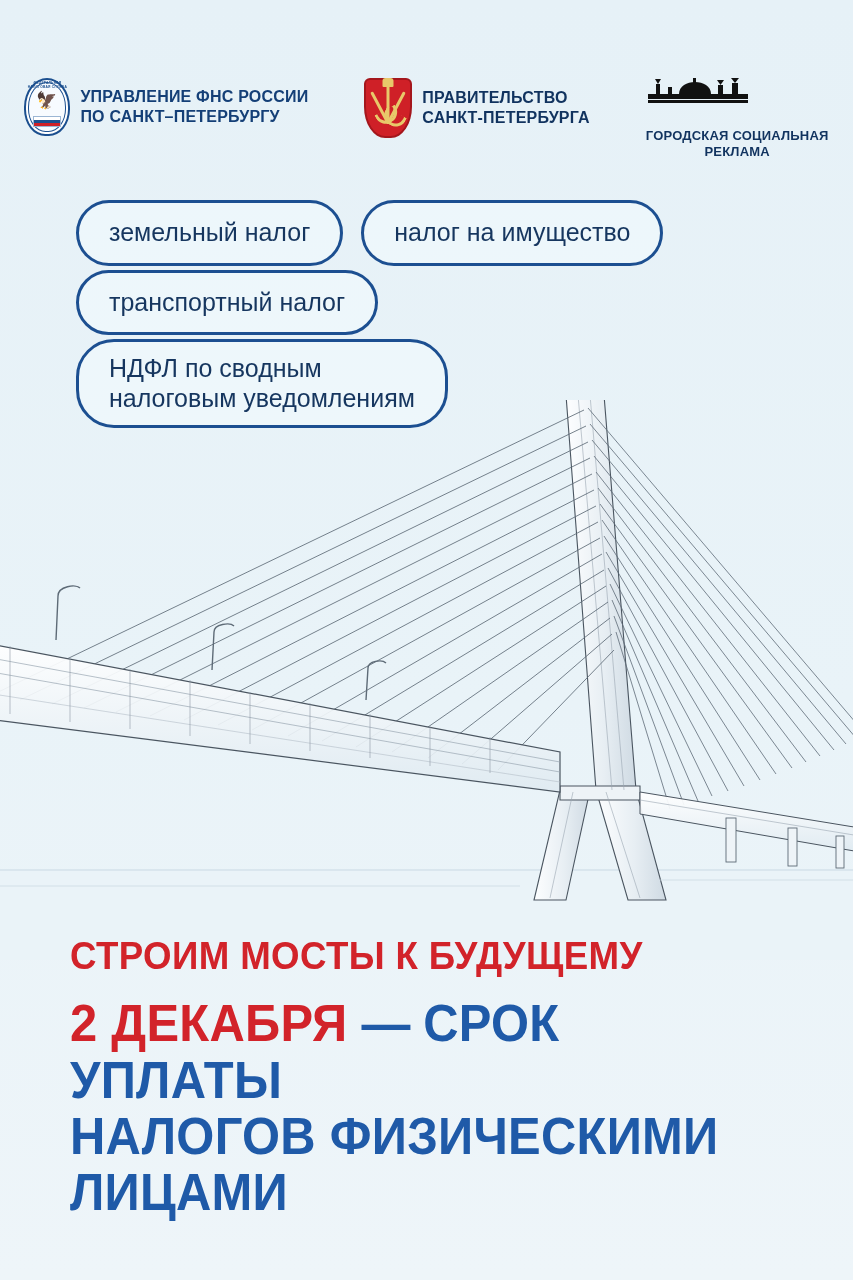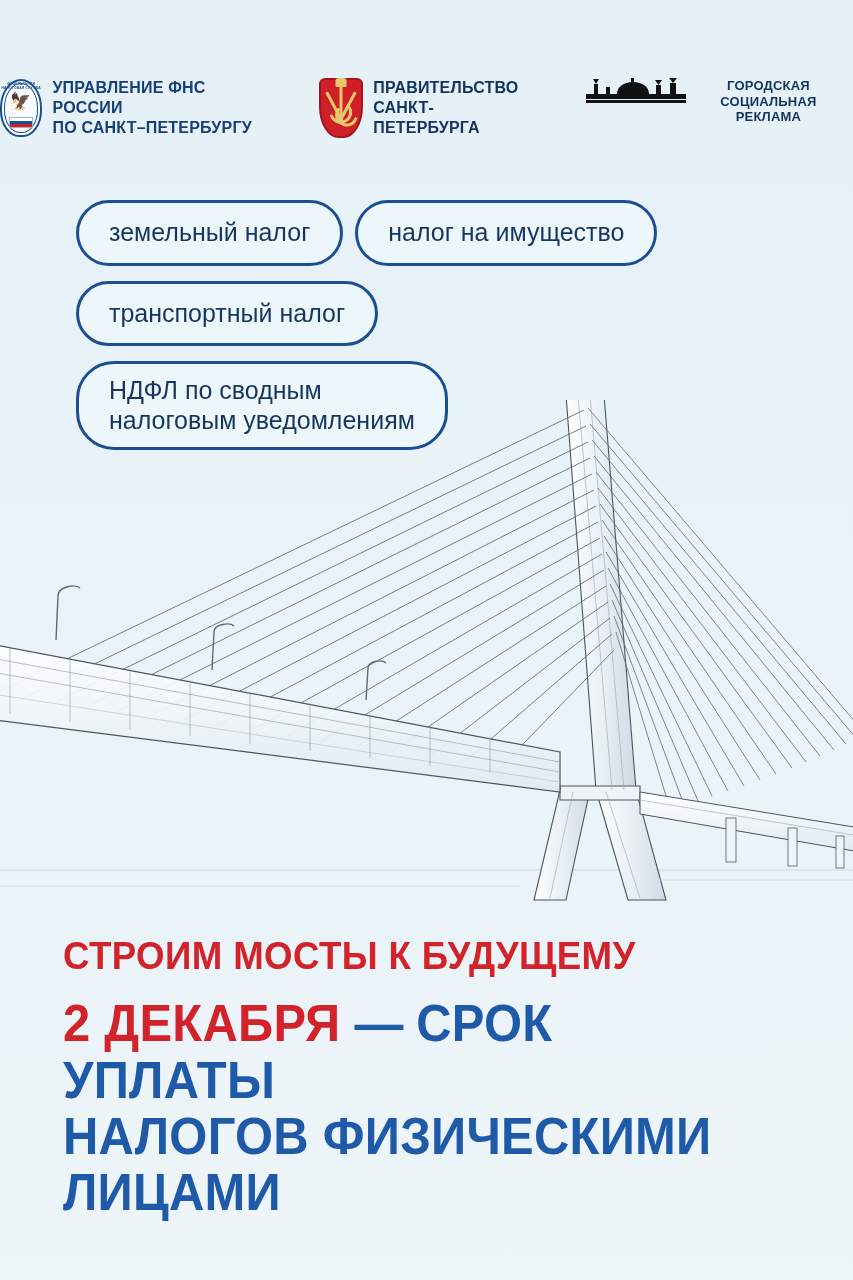--- a/index.html
+++ b/index.html
@@ -172,36 +172,35 @@
     font-weight: bold;
     color: #11335f;
     line-height: 1.2;
     letter-spacing: 0.2px;
     text-transform: uppercase;
     white-space: pre-line;
     text-align: center;
   }
   .gsr-wrap {
     display: flex;
-    flex-direction: row;
-    align-items: center;
+    flex-direction: column;
     gap: 4px;
   }
 
   
   .pills {
     position: absolute;
     top: 200px;
     left: 76px;
     width: 720px;
   }
   .pill-row {
     display: flex;
-    gap: 12px;
-    margin-bottom: 15px;
+    gap: 18px;
+    margin-bottom: 4px;
   }
   .pill {
     border: 3px solid #1c4f91;
     border-radius: 38px;
     background: rgba(240, 248, 252, 0.72);
     color: #16365f;
     font-size: 25px;
     line-height: 1.18;
     padding: 15px 30px;
     display: inline-flex;
@@ -217,21 +216,21 @@
     left: 0;
     top: 400px;
     width: 853px;
     height: 560px;
   }
   .bridge svg { display: block; }
 
   
   .headline {
     position: absolute;
-    left: 63px;
+    left: 70px;
     bottom: 60px;
     width: 760px;
   }
   .headline .line-top {
     color: #d2232a;
     font-size: 39px;
     font-weight: bold;
     letter-spacing: 0.4px;
     line-height: 1.05;
     margin-bottom: 18px;

